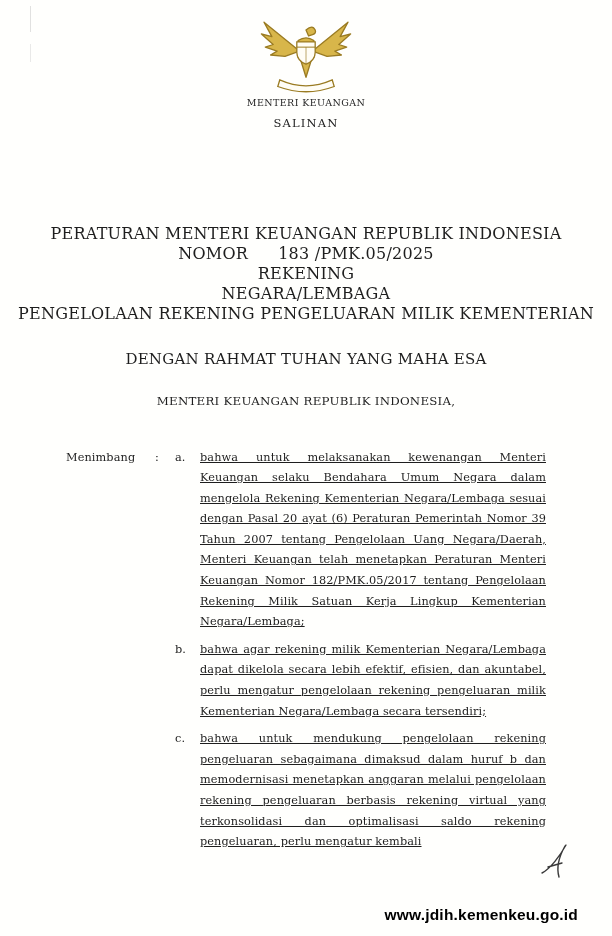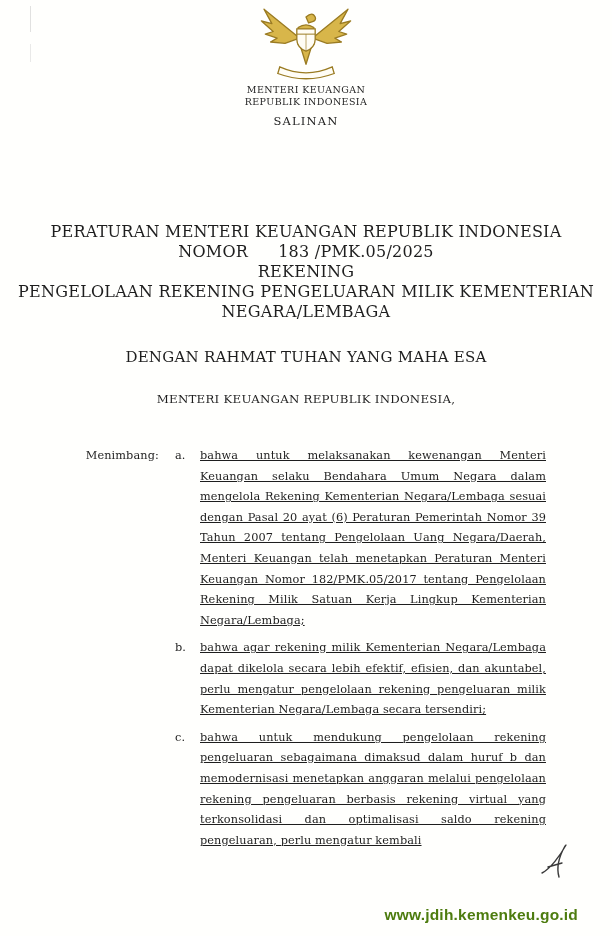--- a/index.html
+++ b/index.html
@@ -12,54 +12,54 @@
     background: #fffffd;
     font-family: "DejaVu Serif", "Liberation Serif", serif;
     color: #1e1e1e;
     overflow: hidden;
   }
   
   .scan-mark { position: absolute; background: #c9c9c9; }
   .scan-m1 { left: 30px; top: 6px;  width: 1px; height: 26px; opacity: .55; }
   .scan-m2 { left: 30px; top: 44px; width: 1px; height: 18px; opacity: .4; }
 
-  .letterhead { text-align: center; }
+  .letterhead { text-align: center; padding-top: 13px; }
   .emblem-wrap { display: flex; justify-content: center; }
   .ministry { font-size: 9.5px; line-height: 11.5px; letter-spacing: .4px; color: #262626; }
   .salinan { font-size: 11.5px; font-weight: normal; letter-spacing: 1.2px; margin-top: 7px; }
 
   .title-block { text-align: center; margin-top: 94px; font-size: 16px; line-height: 20px; letter-spacing: .25px; }
   .nomor-line .gap { display: inline-block; width: 30px; }
   .invocation { text-align: center; margin-top: 26px; font-size: 15px; letter-spacing: .25px; }
   .issuer { text-align: center; margin-top: 26px; font-size: 11.8px; letter-spacing: .25px; }
 
   .considering {
     display: flex;
     margin: 40px 66px 0 66px;
     font-size: 11.3px;
     line-height: 20.6px;
     letter-spacing: .1px;
   }
-  .c-label { width: 89px; flex: none; text-align: right; }
+  .c-label { width: 89px; flex: none; }
   .c-colon { width: 20px; flex: none; }
   .c-items { flex: 1; }
   .c-item { display: flex; margin-bottom: 7px; }
   .c-letter { width: 25px; flex: none; }
   .c-text { flex: 1; text-align: justify; text-decoration: underline; }
 
   .paraf { position: absolute; left: 540px; top: 843px; }
 
   .footer-link {
     position: absolute;
     right: 34px;
     bottom: 12px;
     font-family: "Liberation Sans", sans-serif;
     font-size: 15.5px;
     font-weight: 600;
-    color: #4d7c0f;
+    color: #000000;
     text-decoration: none;
     letter-spacing: .2px;
     cursor: pointer;
   }
 </style>
 </head>
 <body>
 
 <div class="doc">
 
@@ -76,32 +76,31 @@
           <path d="M58 42 q12 -8 24 0 l0 26 q-12 10 -24 0 z"></path>
           <path d="M62 72 l8 26 l8 -26 z"></path>
         </g>
         <path d="M56 44 h28 v16 q0 12 -14 18 q-14 -6 -14 -18 z" fill="#fffdf5" stroke="#9a7b22" stroke-width="2"></path>
         <line x1="56" y1="52" x2="84" y2="52" stroke="#9a7b22" stroke-width="1.5"></line>
         <line x1="70" y1="52" x2="70" y2="77" stroke="#9a7b22" stroke-width="1"></line>
         <path d="M30 102 q40 18 80 0 l3 10 q-43 16 -86 0 z" fill="#fffdf5" stroke="#9a7b22" stroke-width="2"></path>
       </svg>
     </div>
     <div class="ministry">MENTERI KEUANGAN</div>
-    <div class="ministry">REPUBLIK INDONESIA</div>
     <div class="salinan">SALINAN</div>
   </header>
 
   <section class="title-block">
     <div>PERATURAN MENTERI KEUANGAN REPUBLIK INDONESIA</div>
     <div class="nomor-line">
       <span>NOMOR</span><span class="gap"></span><span>183 /PMK.05/2025</span>
     </div>
     <div>REKENING</div>
+    <div>NEGARA/LEMBAGA</div>
     <div>PENGELOLAAN REKENING PENGELUARAN MILIK KEMENTERIAN</div>
-    <div>NEGARA/LEMBAGA</div>
   </section>
 
   <div class="invocation">DENGAN RAHMAT TUHAN YANG MAHA ESA</div>
   <div class="issuer">MENTERI KEUANGAN REPUBLIK INDONESIA,</div>
 
   <section class="considering">
     <div class="c-label">Menimbang</div>
     <div class="c-colon">:</div>
     <div class="c-items">
       <div class="c-item">

